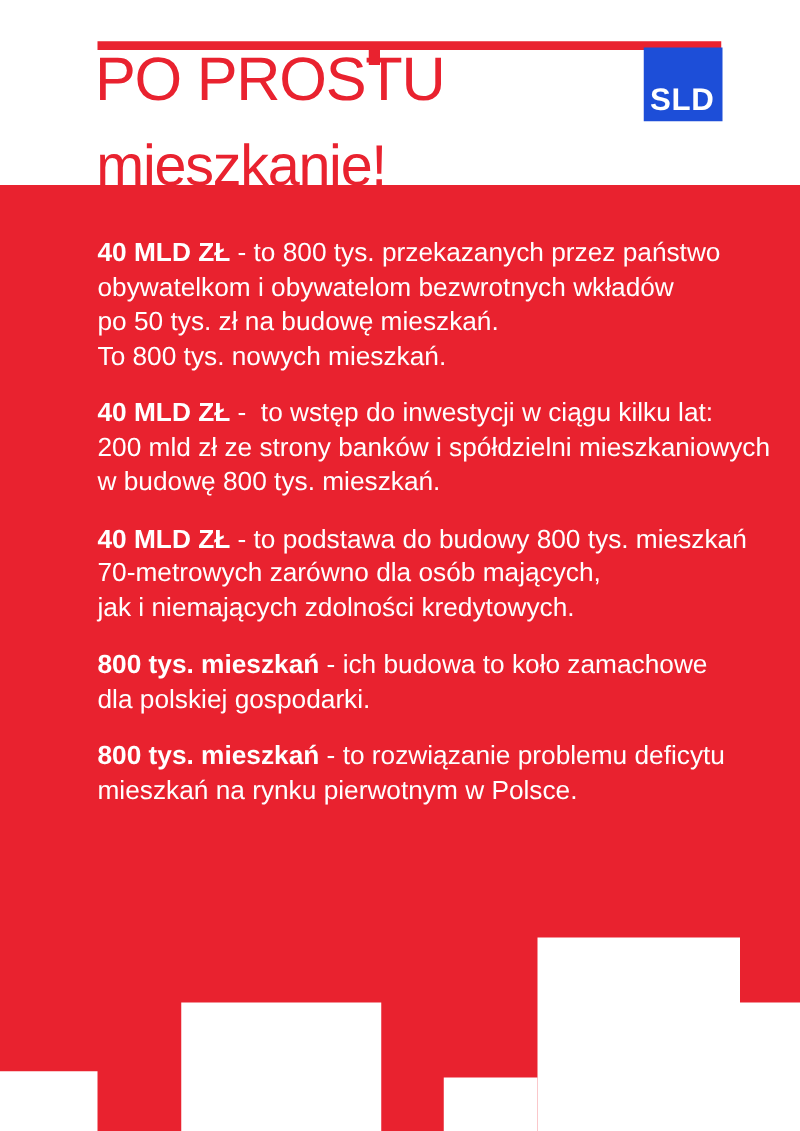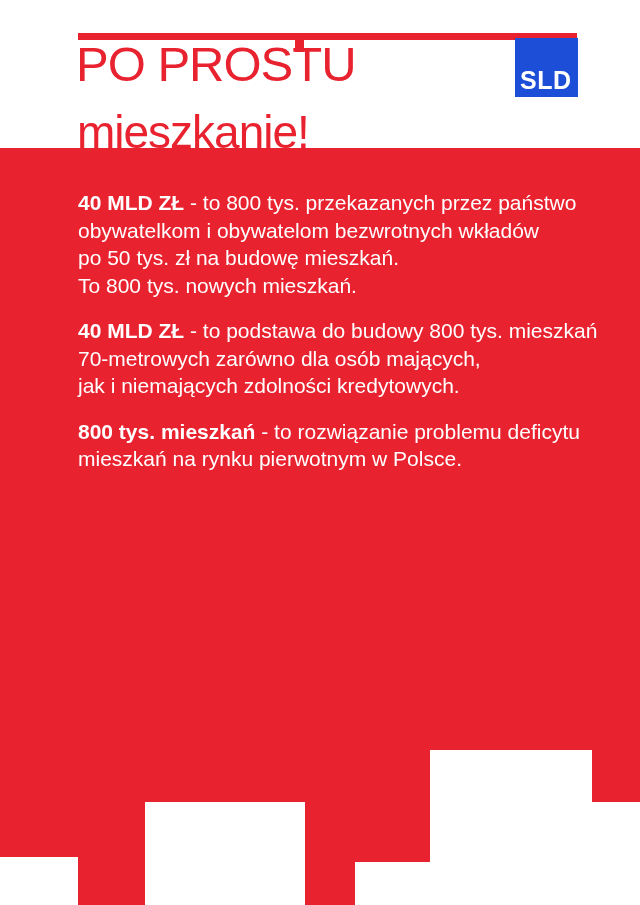--- a/index.html
+++ b/index.html
@@ -77,23 +77,32 @@
 
   <div class="red-body">
     <div class="text-block">
       <p>
         <span class="lead">40 MLD ZŁ</span><span class="rest"> - to 800 tys. przekazanych przez państwo
 obywatelkom i obywatelom bezwrotnych wkładów
 po 50 tys. zł na budowę mieszkań.
 To 800 tys. nowych mieszkań.</span>
       </p>
       <p>
+        <span class="lead">40 MLD ZŁ</span><span class="rest"> -  to wstęp do inwestycji w ciągu kilku lat:
+200 mld zł ze strony banków i spółdzielni mieszkaniowych
+w budowę 800 tys. mieszkań.</span>
+      </p>
+      <p>
         <span class="lead">40 MLD ZŁ</span><span class="rest"> - to podstawa do budowy 800 tys. mieszkań
 70-metrowych zarówno dla osób mających,
 jak i niemających zdolności kredytowych.</span>
+      </p>
+      <p>
+        <span class="lead">800 tys. mieszkań</span><span class="rest"> - ich budowa to koło zamachowe
+dla polskiej gospodarki.</span>
       </p>
       <p>
         <span class="lead">800 tys. mieszkań</span><span class="rest"> - to rozwiązanie problemu deficytu
 mieszkań na rynku pierwotnym w Polsce.</span>
       </p>
     </div>
 
     <div class="notch notch-1"></div>
     <div class="notch notch-2"></div>
     <div class="notch notch-3"></div>

